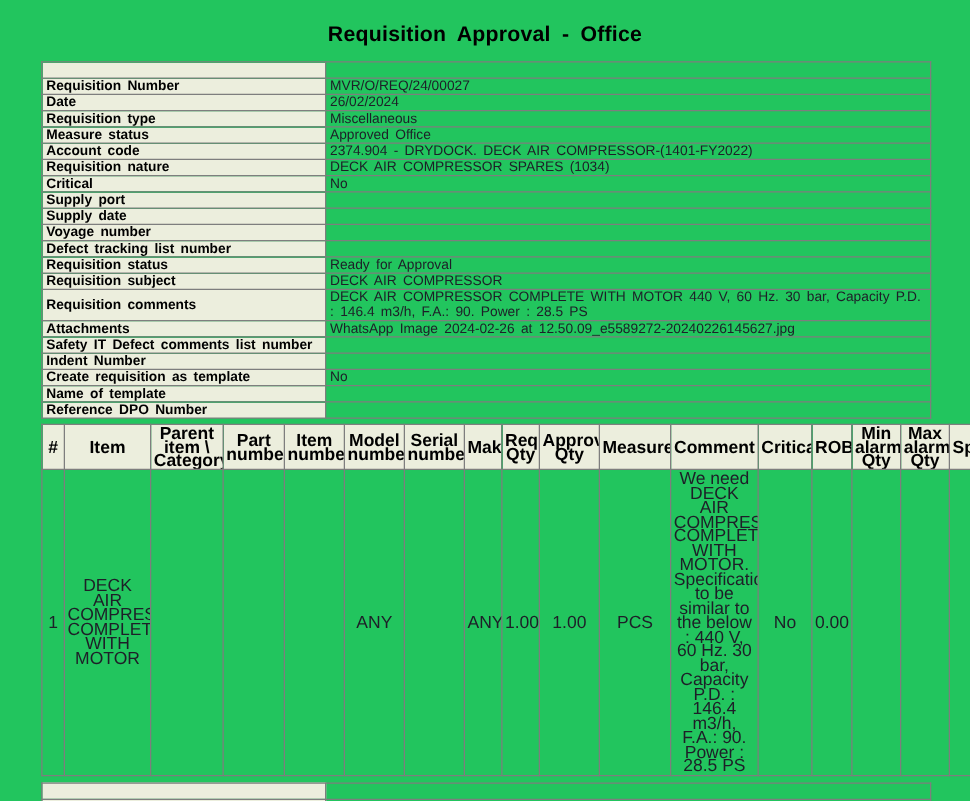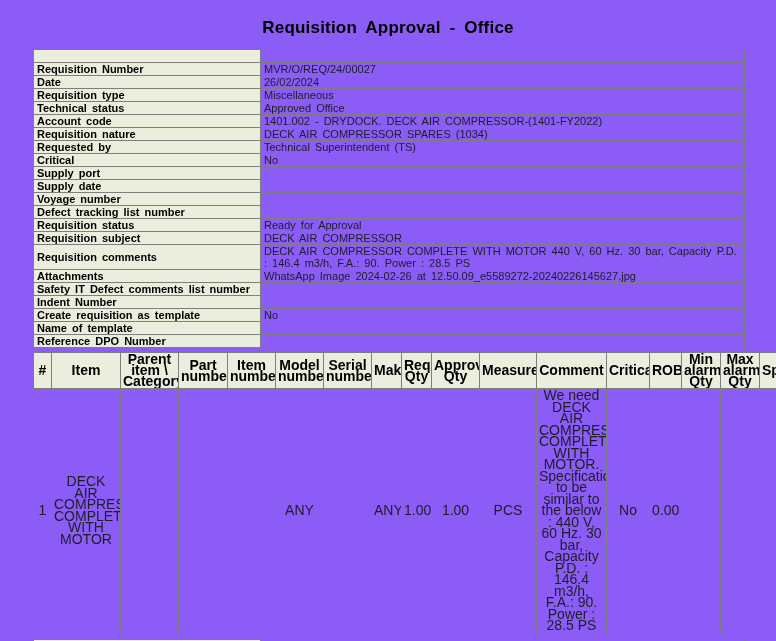--- a/index.html
+++ b/index.html
@@ -6,21 +6,21 @@
     --label-bg:#eceedd;
     --border:#7e7e7e;
     --value-color:#1e1e28;
   }
   html,body{margin:0;padding:0;background:#ffffff;}
   body{
     width:776px;height:641px;overflow:hidden;
     font-family:"Liberation Sans", sans-serif;
     -webkit-font-smoothing:antialiased;
   }
-  .page{position:relative;width:776px;height:641px;overflow:hidden;background:#8b5cf6;}
+  .page{position:relative;width:776px;height:641px;overflow:hidden;background:#22c55e;}
   h1.title{
     margin:18px 0 0 0;
     text-align:center;
     font-size:17px;
     font-weight:bold;
     color:#000;
     word-spacing:4px;
     letter-spacing:.2px;
   }
   table{border-collapse:collapse;table-layout:fixed;margin-left:33px;}
@@ -93,34 +93,30 @@
         </tr>
         <tr>
           <td class="lbl">Date</td>
           <td class="val">26/02/2024</td>
         </tr>
         <tr>
           <td class="lbl">Requisition type</td>
           <td class="val">Miscellaneous</td>
         </tr>
         <tr>
-          <td class="lbl">Technical status</td>
+          <td class="lbl">Measure status</td>
           <td class="val">Approved Office</td>
         </tr>
         <tr>
           <td class="lbl">Account code</td>
-          <td class="val">1401.002 - DRYDOCK. DECK AIR COMPRESSOR-(1401-FY2022)</td>
+          <td class="val">2374.904 - DRYDOCK. DECK AIR COMPRESSOR-(1401-FY2022)</td>
         </tr>
         <tr>
           <td class="lbl">Requisition nature</td>
           <td class="val">DECK AIR COMPRESSOR SPARES (1034)</td>
-        </tr>
-        <tr>
-          <td class="lbl">Requested by</td>
-          <td class="val">Technical Superintendent (TS)</td>
         </tr>
         <tr>
           <td class="lbl">Critical</td>
           <td class="val">No</td>
         </tr>
         <tr>
           <td class="lbl">Supply port</td>
           <td class="val"></td>
         </tr>
         <tr>

